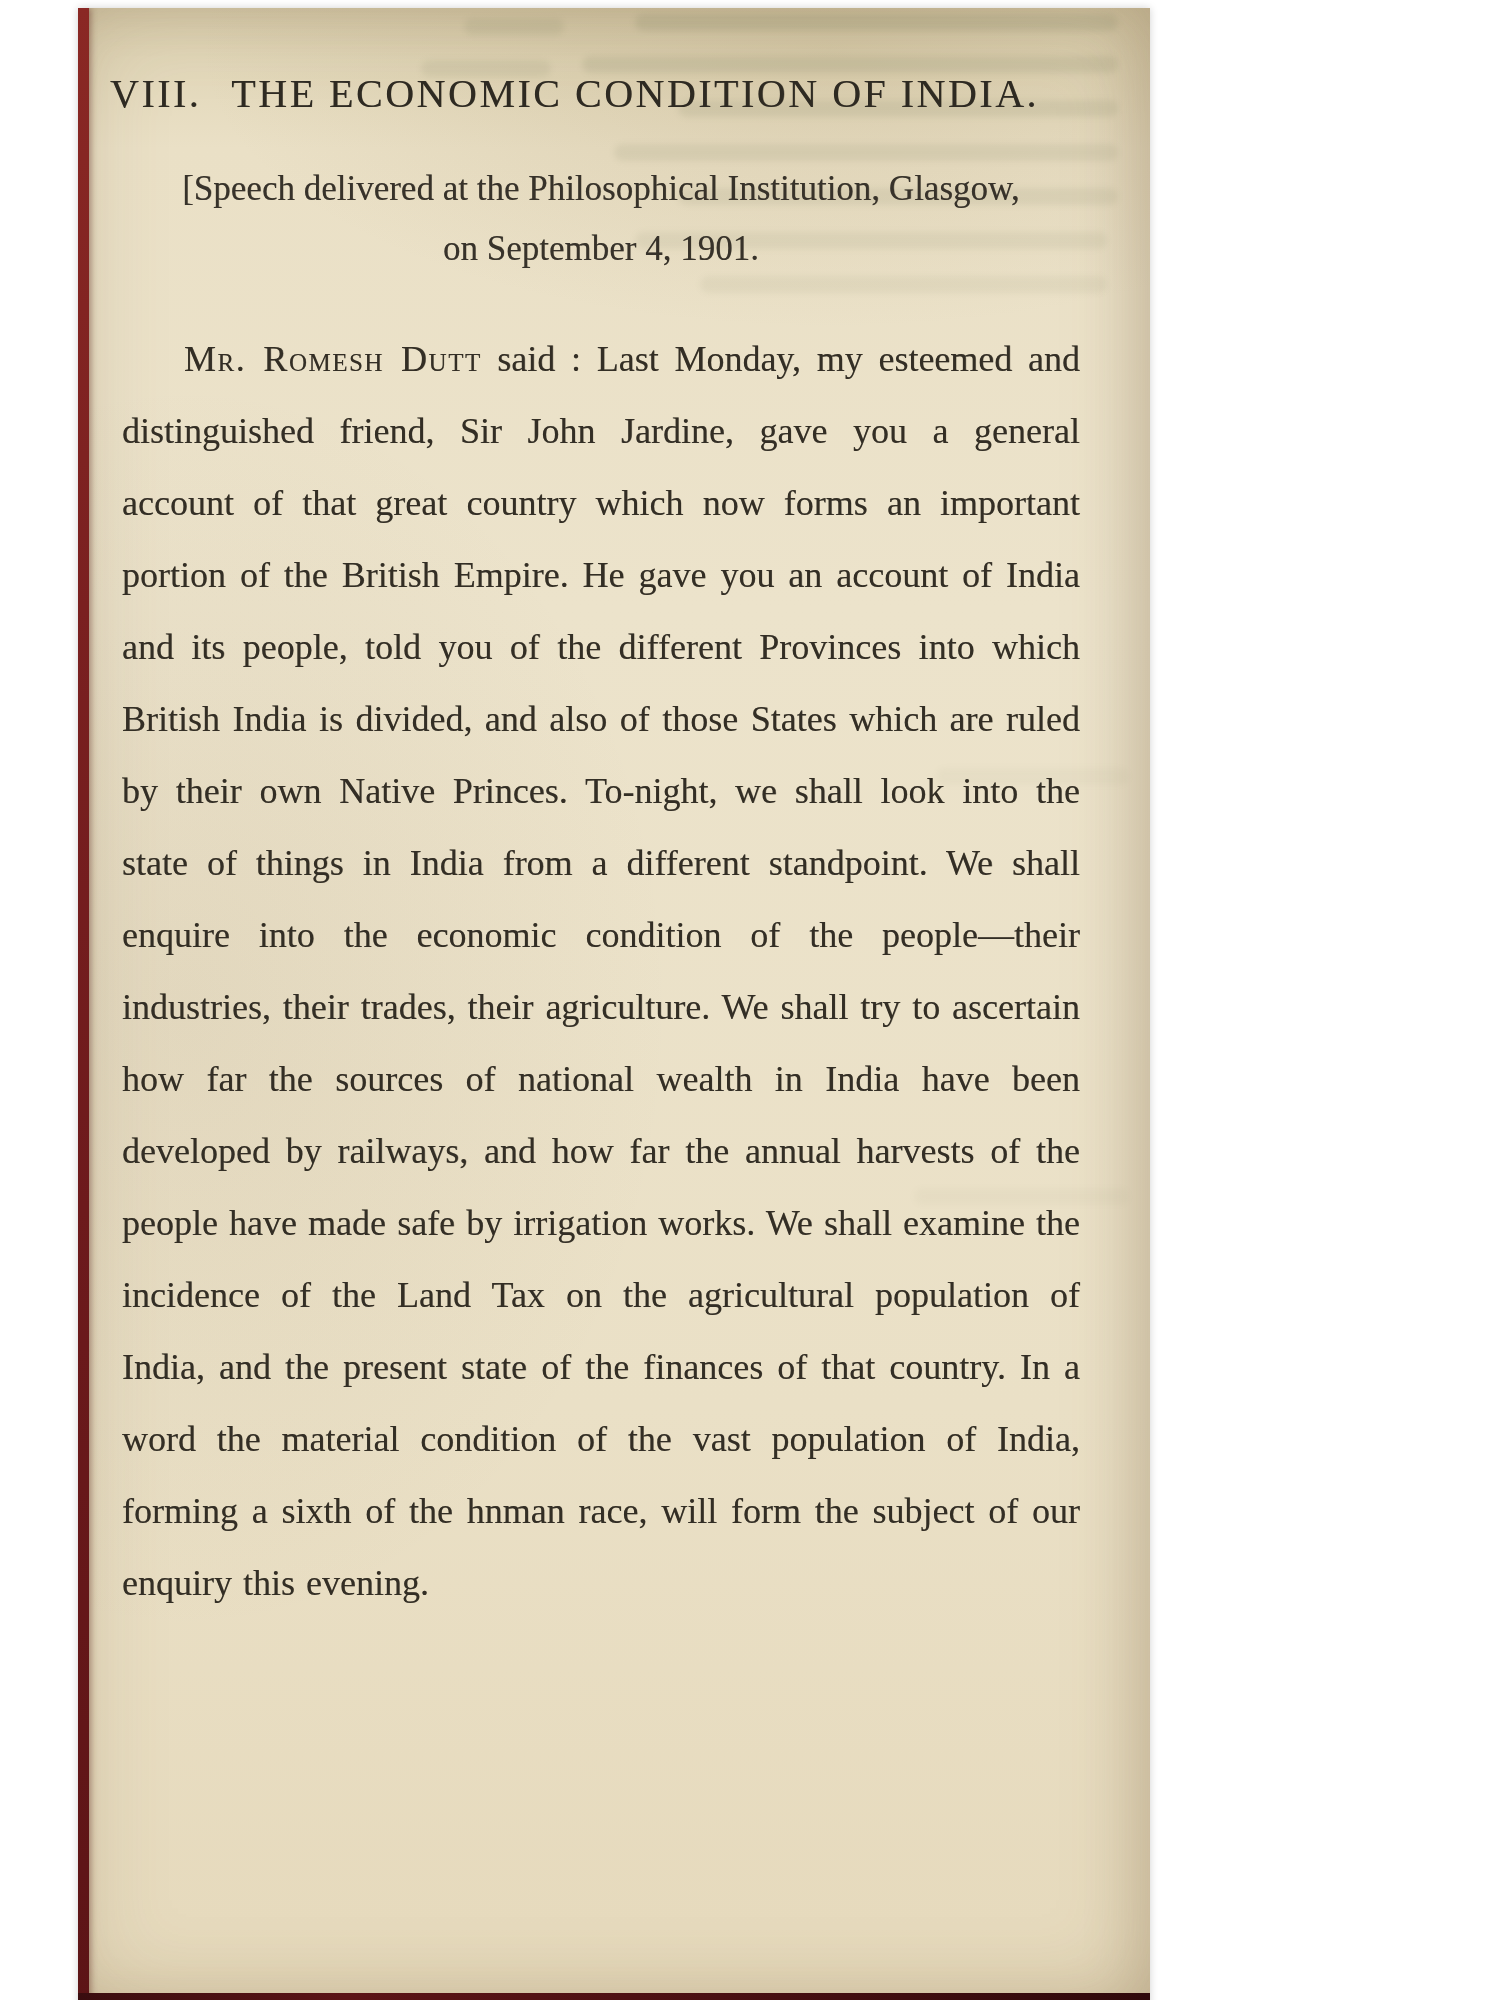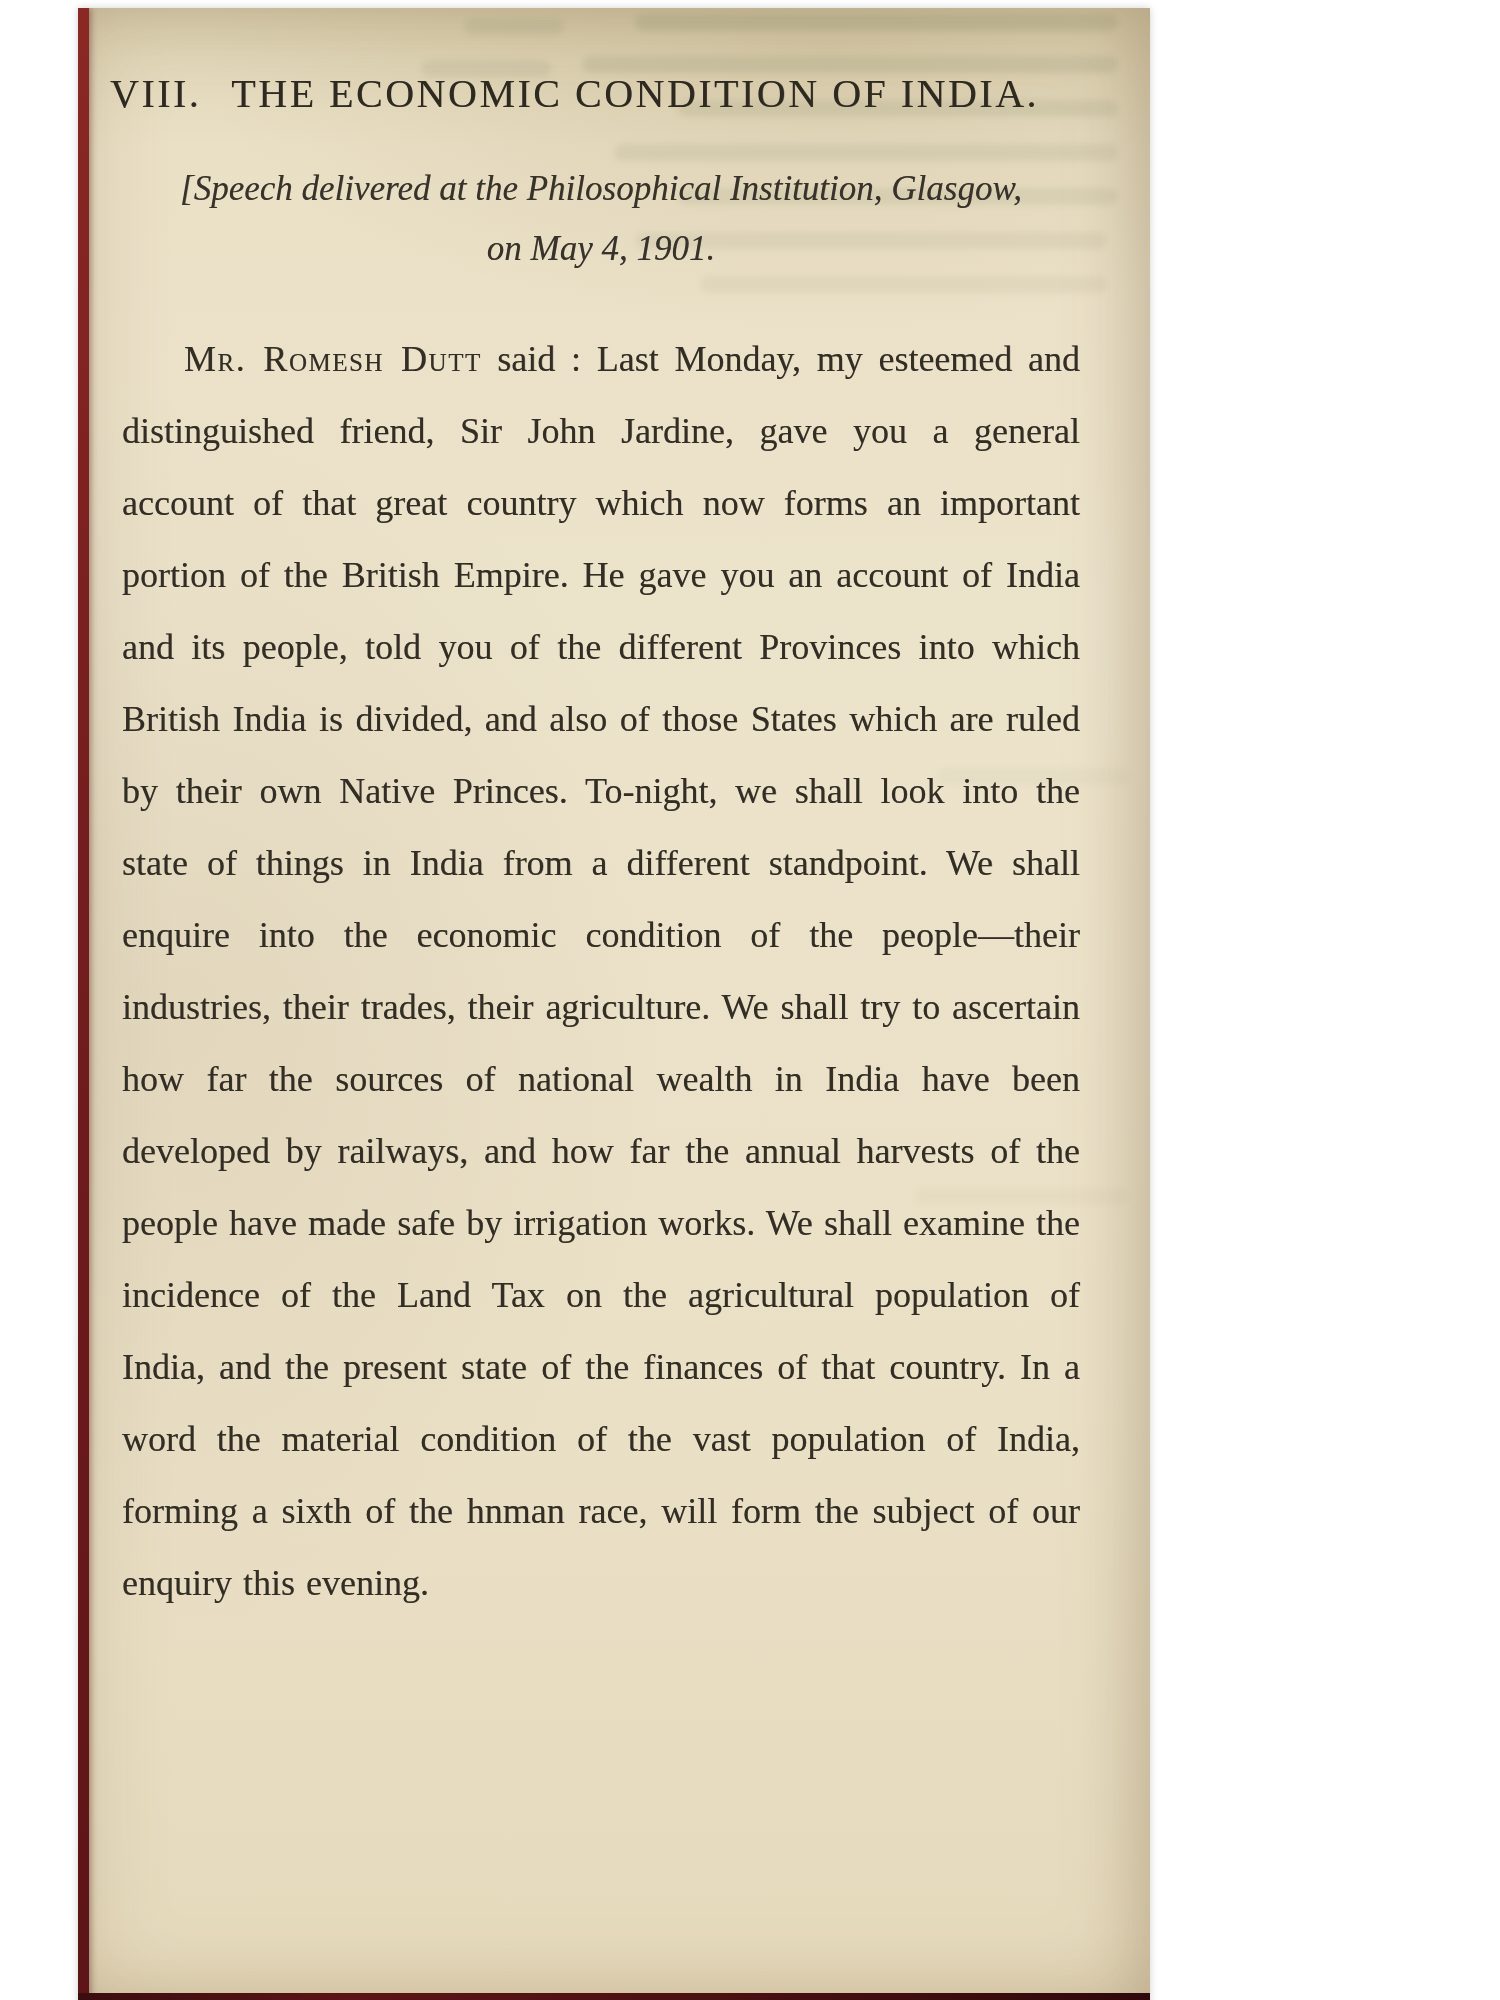--- a/index.html
+++ b/index.html
@@ -82,21 +82,20 @@
     font-size: 40px;
     font-weight: normal;
     letter-spacing: 2.5px;
     white-space: nowrap;
     color: #2e2a22;
   }
   .heading-number { margin-right: 30px; }
 
   .subtitle {
     margin-top: 42px;
-    font-style: italic;
     font-size: 35px;
     line-height: 60px;
     color: #37322a;
   }
   .subtitle-line { display: block; text-align: center; }
 
   .body-text { margin-top: 44px; }
 
   .para {
     margin: 12px;
@@ -129,21 +128,21 @@
   <div class="ghost-line g9"></div>
   <div class="ghost-line g10"></div>
   <div class="ghost-line g11"></div>
 
   <div class="content">
 
     <h1 class="heading"><span class="heading-number">VIII.</span><span class="heading-title">THE ECONOMIC CONDITION OF INDIA.</span></h1>
 
     <div class="subtitle">
       <span class="subtitle-line">[Speech delivered at the Philosophical Institution, Glasgow,</span>
-      <span class="subtitle-line">on May 4, 1901.</span>
+      <span class="subtitle-line">on September 4, 1901.</span>
     </div>
 
     <div class="body-text">
       <p class="para"><span class="speaker">Mr. Romesh Dutt</span><span> said : Last Monday, my esteemed and distinguished friend, Sir John Jardine, gave you a general account of that great country which now forms an important portion of the British Empire. He gave you an account of India and its people, told you of the different Provinces into which British India is divided, and also of those States which are ruled by their own Native Princes. To-night, we shall look into the state of things in India from a different standpoint. We shall enquire into the economic condition of the people—their industries, their trades, their agriculture. We shall try to ascertain how far the sources of national wealth in India have been developed by railways, and how far the annual harvests of the people have made safe by irrigation works. We shall examine the incidence of the Land Tax on the agricultural population of India, and the present state of the finances of that country. In a word the material condition of the vast population of India, forming a sixth of the hnman race, will form the subject of our enquiry this evening.</span></p>
 
     </div>
 
   </div>
 
   <div class="binding-left"></div>

